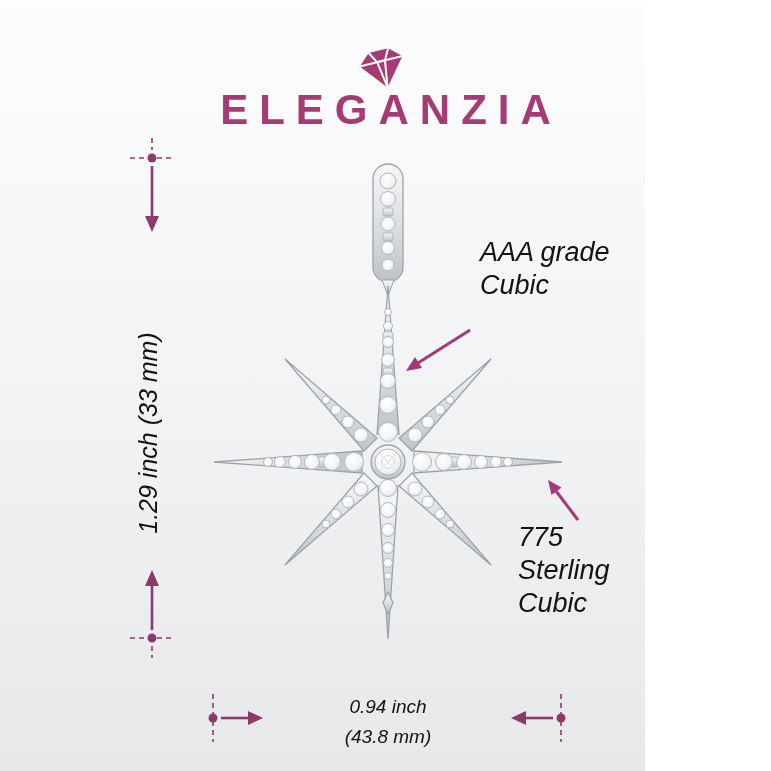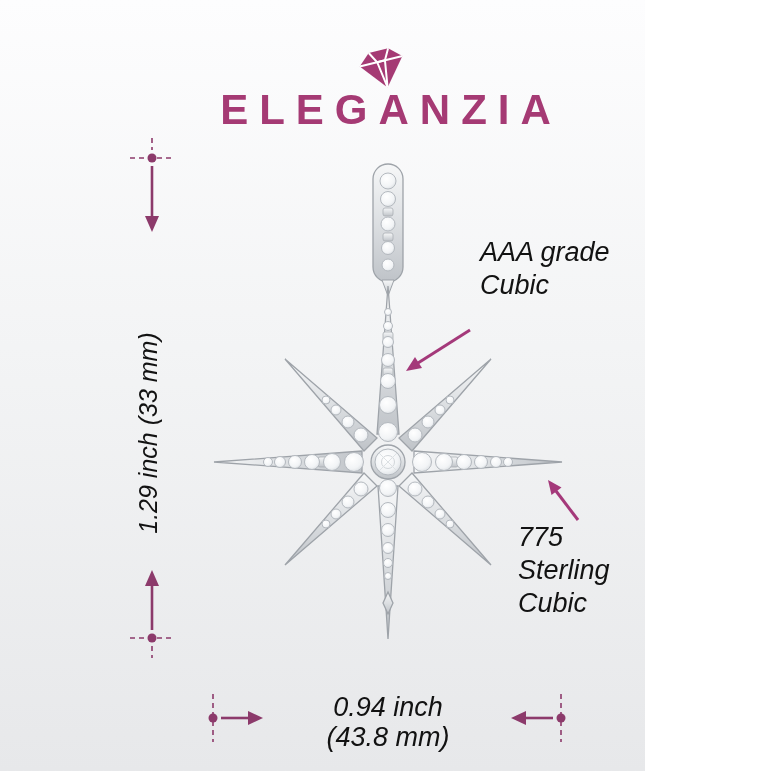--- a/index.html
+++ b/index.html
@@ -16,21 +16,21 @@
     font-size:42px; font-weight:700; letter-spacing:11px; text-indent:11px;
     color:#a53a74;
   }
   .dim-label-v{
     position:absolute; left:148px; top:433px;
     transform:translate(-50%,-50%) rotate(-90deg);
     white-space:nowrap; font-style:italic; font-size:25px; color:#121212;
   }
   .dim-label-h{
     position:absolute; left:388px; top:722px; transform:translate(-50%,-50%);
-    text-align:center; font-style:italic; font-size:27px; color:#121212; line-height:30px;
+    text-align:center; font-style:italic; font-size:19px; color:#121212; line-height:30px;
   }
   .ann{position:absolute; font-style:italic; font-size:27px; color:#121212; line-height:33px;}
   .ann-cz{left:480px; top:236px;}
   .ann-silver{left:518px; top:521px;}
   .nosel{user-select:none;}
 </style>
 </head>
 <body>
 
 <div class="stage nosel">

